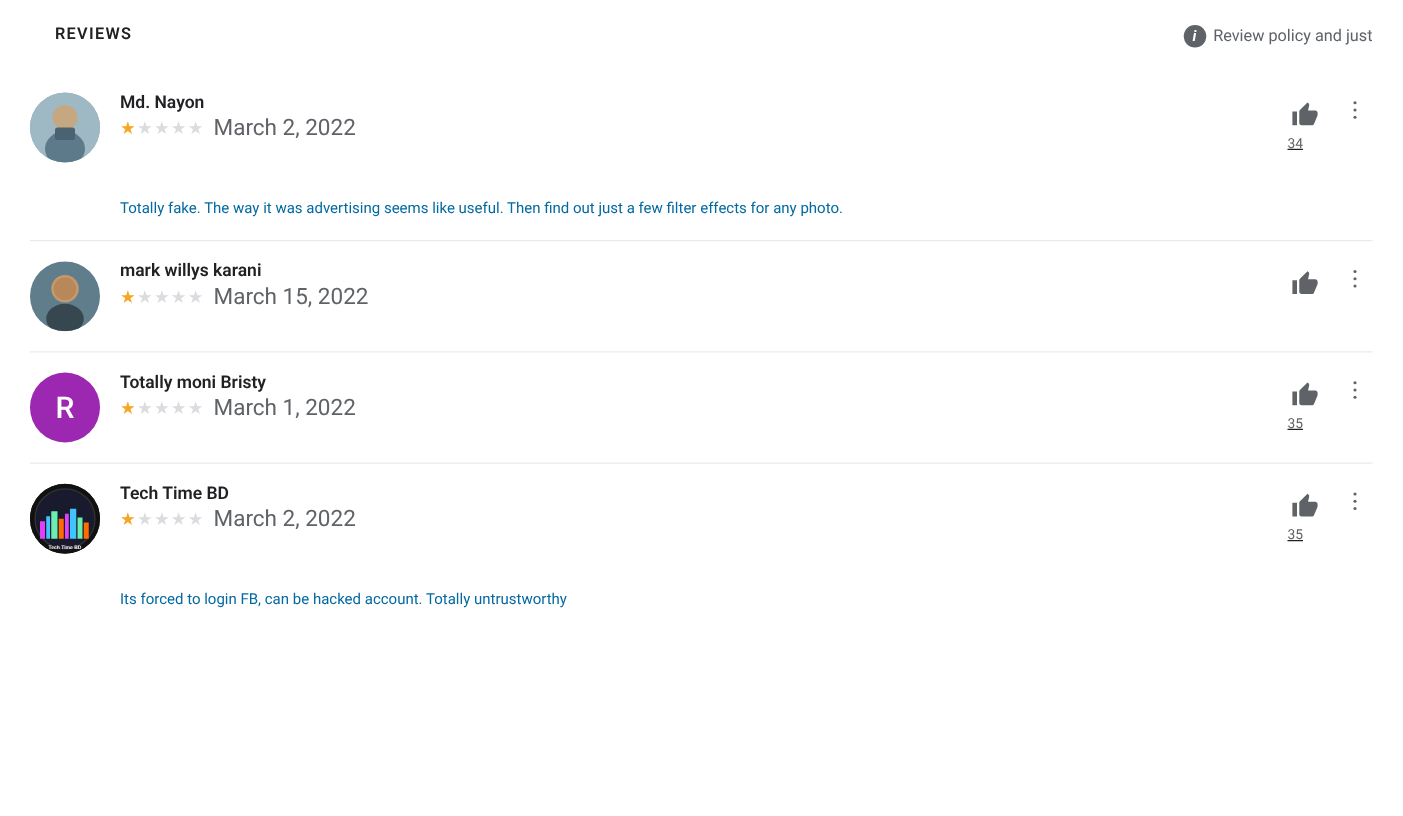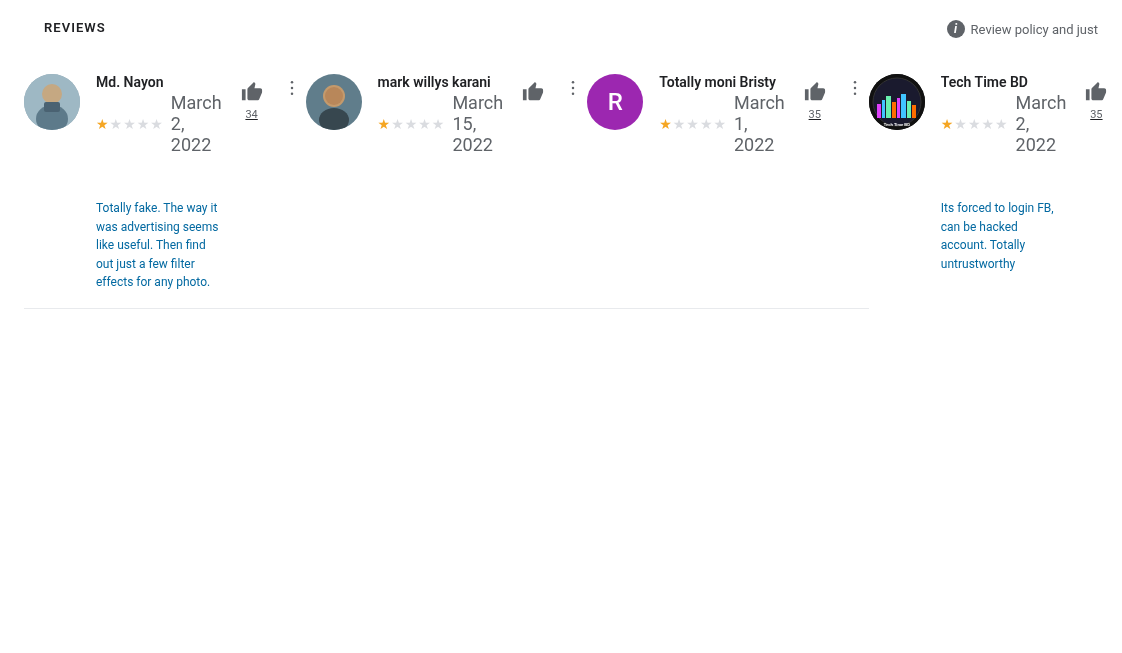--- a/index.html
+++ b/index.html
@@ -49,20 +49,21 @@
       align-items: center;
       justify-content: center;
       font-size: 12px;
       font-weight: bold;
       font-style: italic;
       flex-shrink: 0;
     }
 
     .reviews-list {
       display: flex;
+      flex-direction: column;
       gap: 0;
     }
 
     .review-item {
       display: flex;
       align-items: flex-start;
       padding: 16px 0;
       border-bottom: 1px solid #e8eaed;
       gap: 16px;
     }
@@ -140,21 +141,21 @@
       display: flex;
       align-items: flex-start;
       gap: 12px;
       flex-shrink: 0;
       padding-top: 4px;
     }
 
     .thumbs-up-container {
       display: flex;
       flex-direction: column;
-      align-items: center;
+      align-items: flex-start;
       gap: 2px;
       text-decoration: underline;
     }
 
     .thumbs-icon {
       width: 28px;
       height: 28px;
       display: flex;
       align-items: center;
       justify-content: center;

